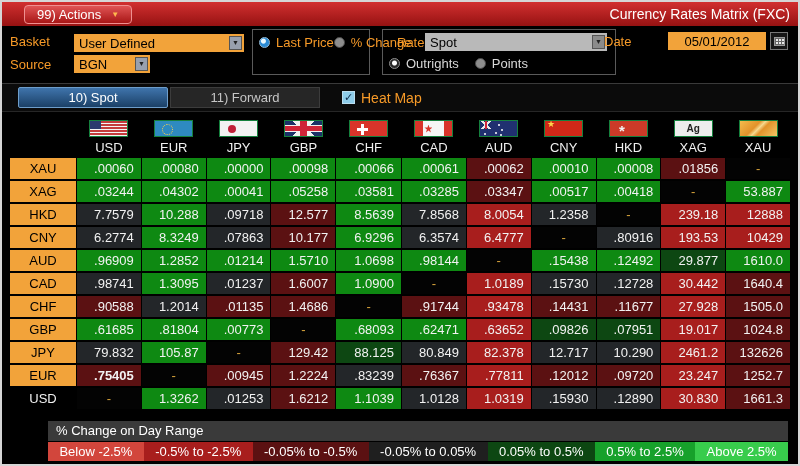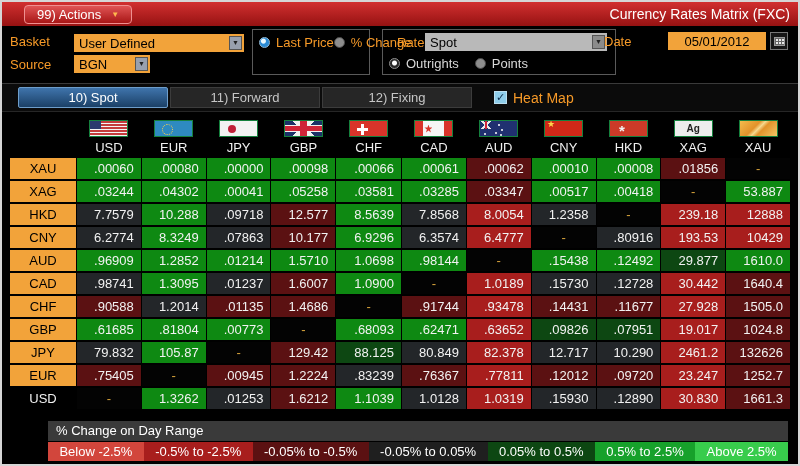--- a/index.html
+++ b/index.html
@@ -168,21 +168,20 @@
     <div class="field orange" style="left:666px;top:6px;width:98px">05/01/2012</div>
     <div class="cal-btn" style="left:768px;top:6px">
       <div class="cal-glyph"></div>
     </div>
   </div>
 
   <div class="tabbar">
     <div class="tabs" id="tabs">
         <div class="tab active">10) Spot</div>
         <div class="tab inactive">11) Forward</div>
-        <div class="tab inactive">12) Fixing</div>
       </div>
     <div class="heatmap">
       <span class="cb"></span>
       <span class="hm-label">Heat Map</span>
     </div>
   </div>
 
   <div class="matrix" id="matrix">
       <div class="fcell"></div>
       <div class="fcell">
@@ -332,21 +331,21 @@
       <div class="cell dash" style="background: rgb(3, 3, 3);">-</div>
       <div class="cell" style="background: rgb(91, 17, 18);">129.42</div>
       <div class="cell" style="background: rgb(13, 71, 18);">88.125</div>
       <div class="cell" style="background: rgb(35, 38, 41);">80.849</div>
       <div class="cell" style="background: rgb(168, 30, 29);">82.378</div>
       <div class="cell" style="background: rgb(35, 38, 41);">12.717</div>
       <div class="cell" style="background: rgb(35, 38, 41);">10.290</div>
       <div class="cell" style="background: rgb(168, 30, 29);">2461.2</div>
       <div class="cell" style="background: rgb(91, 17, 18);">132626</div>
       <div class="rlabel">EUR</div>
-      <div class="cell" style="background: rgb(91, 17, 18);">.75405</div>
+      <div class="cell" style="background: rgb(91, 17, 18); font-weight: bold;">.75405</div>
       <div class="cell dash" style="background: rgb(3, 3, 3);">-</div>
       <div class="cell" style="background: rgb(91, 17, 18);">.00945</div>
       <div class="cell" style="background: rgb(91, 17, 18);">1.2224</div>
       <div class="cell" style="background: rgb(35, 38, 41);">.83239</div>
       <div class="cell" style="background: rgb(91, 17, 18);">.76367</div>
       <div class="cell" style="background: rgb(168, 30, 29);">.77811</div>
       <div class="cell" style="background: rgb(91, 17, 18);">.12012</div>
       <div class="cell" style="background: rgb(91, 17, 18);">.09720</div>
       <div class="cell" style="background: rgb(168, 30, 29);">23.247</div>
       <div class="cell" style="background: rgb(91, 17, 18);">1252.7</div>

